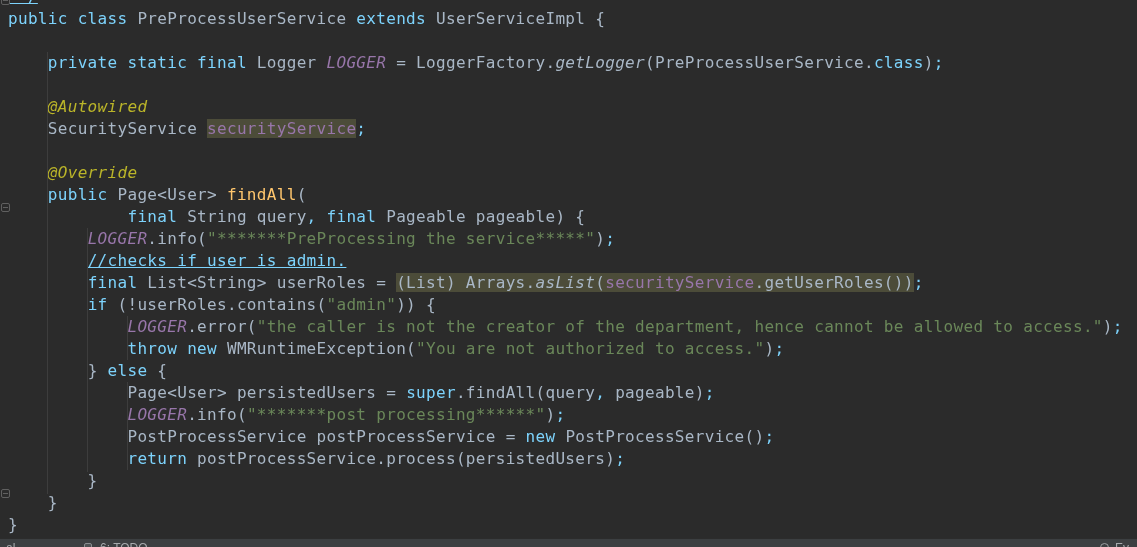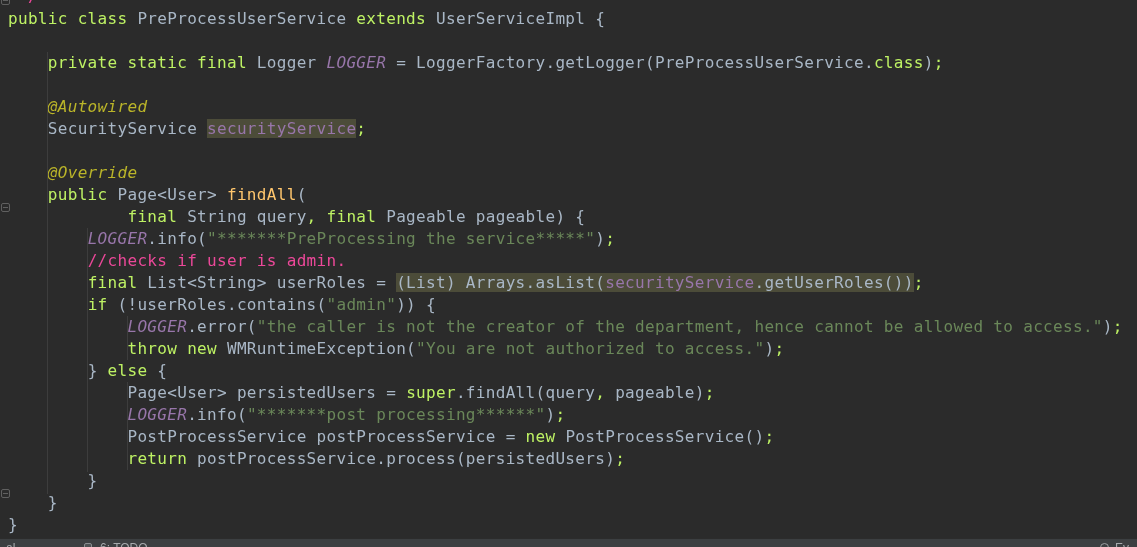--- a/index.html
+++ b/index.html
@@ -17,28 +17,28 @@
     padding-left: 8px;
     font-size: 16px;
     line-height: 22px;
     letter-spacing: 0.32px;
     white-space: pre;
     color: #A9B7C6;
   }
   .line { height: 22px; }
 
   .tok-txt  { color: #A9B7C6; text-align: center; }
-  .tok-kw   { color: #bef264; }
+  .tok-kw   { color: #7dd3fc; }
   .tok-mdecl{ color: #FFC66D; font-weight: normal; }
   .tok-ann  { color: #BBB529; font-style: italic; }
   .tok-str  { color: #6A8759; }
-  .tok-cmt  { color: #ec4899; }
+  .tok-cmt  { color: #7dd3fc; text-decoration: underline; }
   .tok-fld  { color: #9876AA; }
   .tok-cst  { color: #9876AA; font-style: italic; }
-  .tok-smi  { color: #A9B7C6; }
+  .tok-smi  { color: #A9B7C6; font-style: italic; }
   .hl       { background: #4C4C39; }
 
   .indent-guide { position: absolute; width: 1px; background: #3D3D3D; }
   #guide-col4  { left: 47px;  top: 52px;  height: 442px; }
   #guide-col8  { left: 87px;  top: 228px; height: 244px; }
   #guide-col12a{ left: 127px; top: 316px; height: 44px; }
   #guide-col12b{ left: 127px; top: 382px; height: 88px; }
 
   .fold-marker {
     position: absolute; width: 9px; height: 9px;

